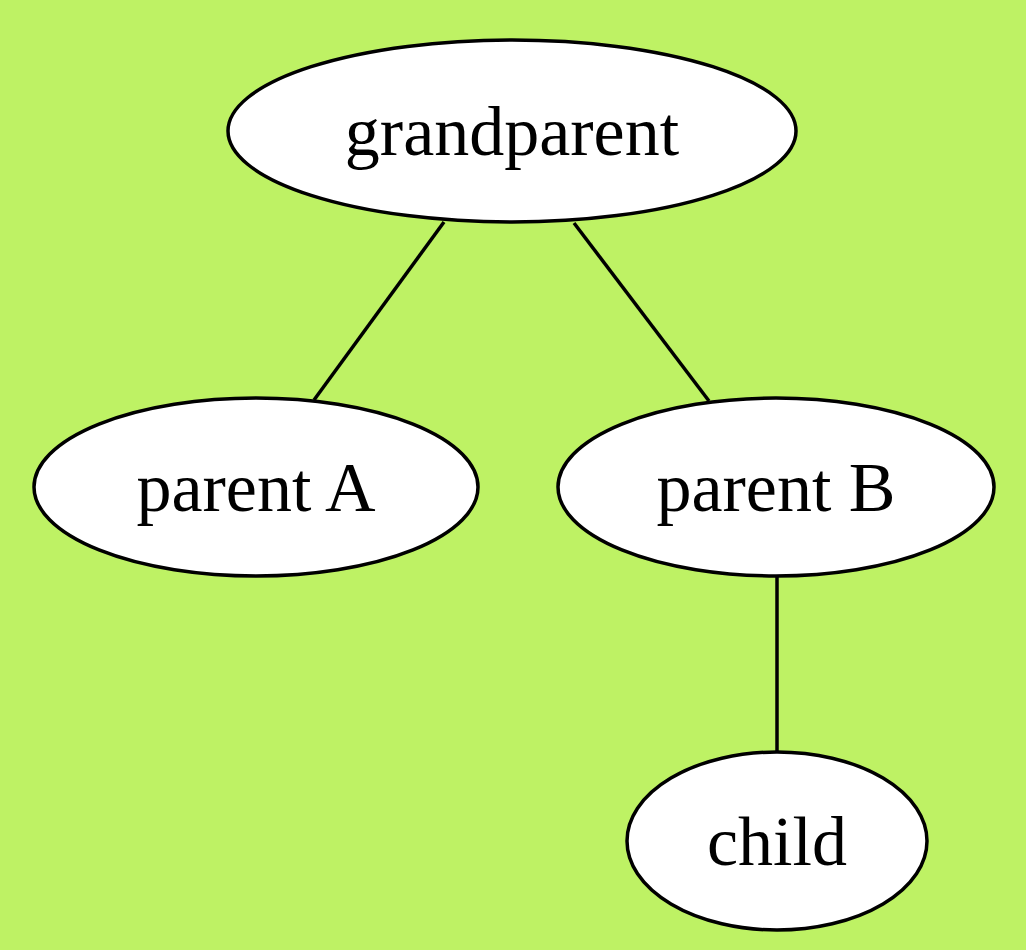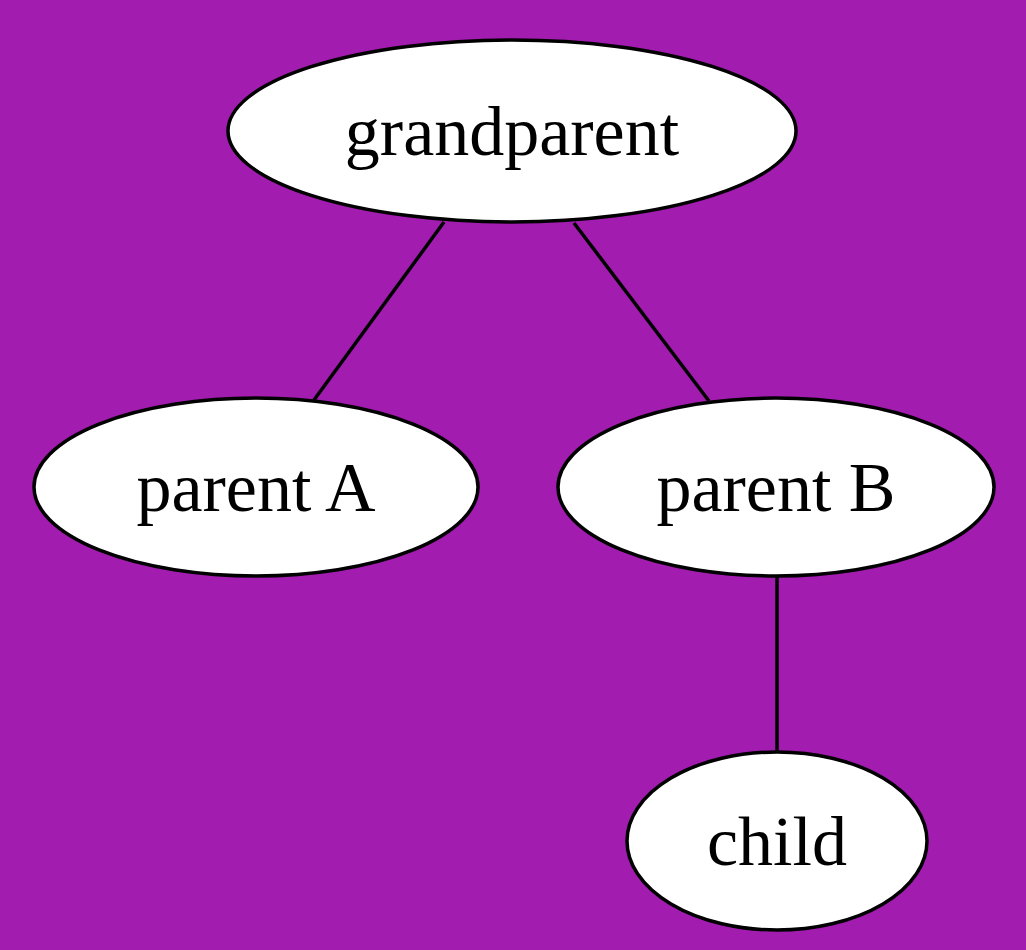--- a/index.html
+++ b/index.html
@@ -4,21 +4,21 @@
 <style>
   html, body {
     margin: 0;
     padding: 0;
     background: #ffffff;
   }
   .canvas {
     position: relative;
     width: 1026px;
     height: 950px;
-    background: #a21caf;
+    background: #bef264;
     overflow: hidden;
   }
   svg.diagram {
     position: absolute;
     top: 0;
     left: 0;
     width: 1026px;
     height: 950px;
     display: block;
   }

